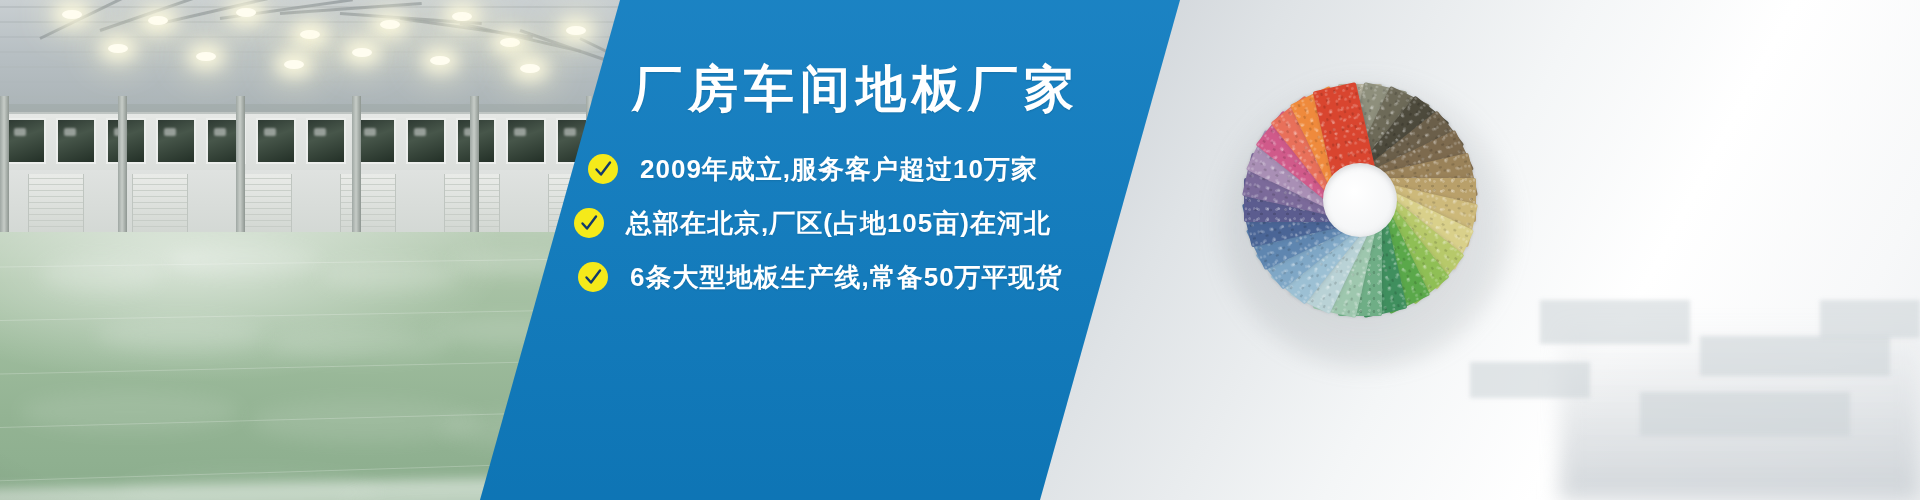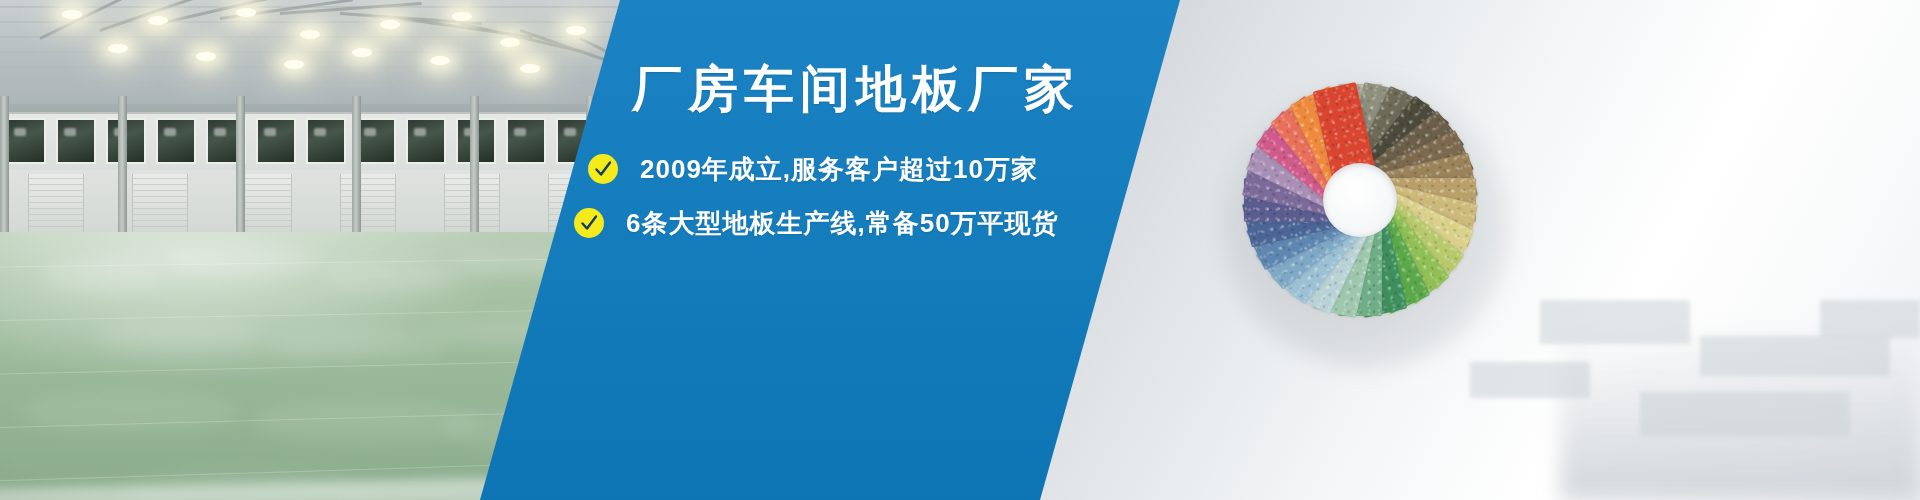--- a/index.html
+++ b/index.html
@@ -140,21 +140,21 @@
     text-shadow:0 1px 2px rgba(0,0,0,.12);
   }
   .bullets{
     position:absolute;left:0;top:142px;width:560px;
   }
   .bullet{
     position:relative;height:54px;display:flex;align-items:center;
   }
   .bullet:nth-child(1){left:28px;}
   .bullet:nth-child(2){left:14px;}
-  .bullet:nth-child(3){left:0px;}
+  .bullet:nth-child(3){left:18px;}
   .bullet:nth-child(4){left:-14px;}
   .tick{
     position:relative;flex:0 0 auto;width:30px;height:30px;border-radius:50%;
     background:#f5ea1a;margin-right:22px;
   }
   .tick svg{position:absolute;left:0;top:0;}
   .btext{
     font-size:26px;font-weight:bold;letter-spacing:1px;white-space:nowrap;
     color:#ffffff;
     text-shadow:0 1px 2px rgba(0,0,0,.10);
@@ -385,20 +385,28 @@
 
       <div class="bullet">
         <span class="tick">
           <svg width="30" height="30" viewBox="0 0 30 30" aria-hidden="true">
             <path d="M8.5 15.5 L13 20.5 L22 8.5" fill="none" stroke="#123a6b" stroke-width="2.4" stroke-linecap="round" stroke-linejoin="round"></path>
           </svg>
         </span>
         <span class="btext">2009年成立,服务客户超过10万家</span>
       </div>
 
+      <div class="bullet">
+        <span class="tick">
+          <svg width="30" height="30" viewBox="0 0 30 30" aria-hidden="true">
+            <path d="M8.5 15.5 L13 20.5 L22 8.5" fill="none" stroke="#123a6b" stroke-width="2.4" stroke-linecap="round" stroke-linejoin="round"></path>
+          </svg>
+        </span>
+        <span class="btext">总部在北京,厂区(占地105亩)在河北</span>
+      </div>
 
       <div class="bullet">
         <span class="tick">
           <svg width="30" height="30" viewBox="0 0 30 30" aria-hidden="true">
             <path d="M8.5 15.5 L13 20.5 L22 8.5" fill="none" stroke="#123a6b" stroke-width="2.4" stroke-linecap="round" stroke-linejoin="round"></path>
           </svg>
         </span>
         <span class="btext">6条大型地板生产线,常备50万平现货</span>
       </div>
 

